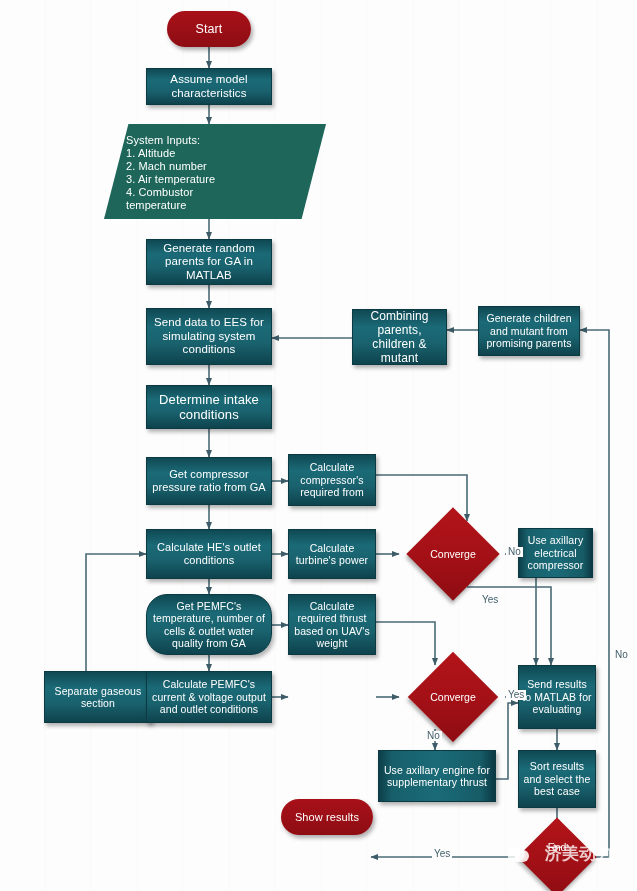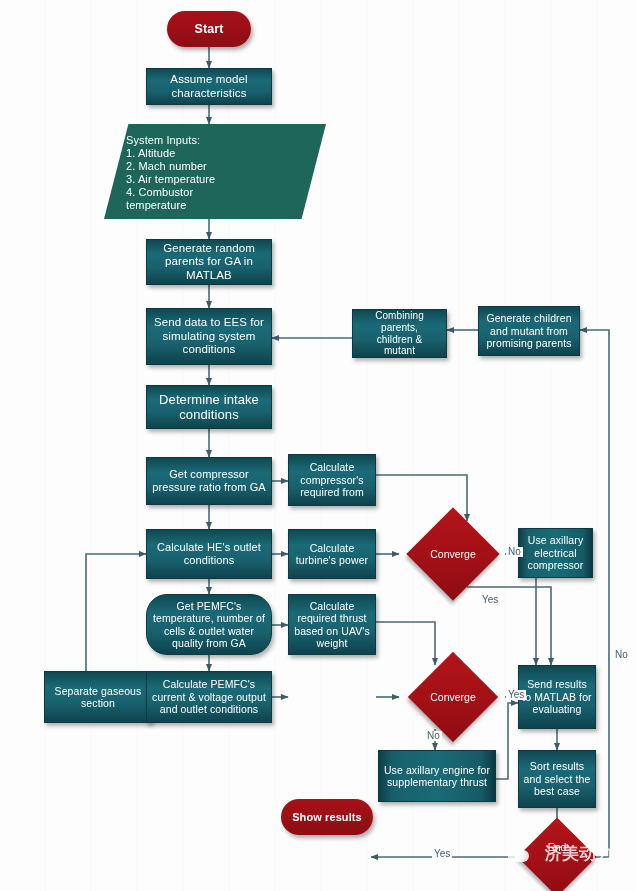--- a/index.html
+++ b/index.html
@@ -29,21 +29,21 @@
     border:1px solid #0b3a43;
     box-shadow:2px 3px 4px rgba(0,0,0,.30);
   }
   .proc.dark{
     background:linear-gradient(to right,#0d3f49 0%,#17606b 12%,#1a6b78 50%,#165b66 88%,#0b3843 100%);
   }
   .term{
     background:linear-gradient(to bottom,#a81018 0%,#9a0f16 55%,#8d0d13 100%);
     border-radius:999px;
     box-shadow:2px 3px 4px rgba(0,0,0,.32);
-    font-weight:700;
+    font-weight:400;
   }
   .para{
     background:#1d6659;
     box-shadow:2px 3px 5px rgba(0,0,0,.28);
     display:block;
     padding:10px 14px 10px 22px;
     text-align:left;
     clip-path:polygon(11% 0,100% 0,89% 100%,0% 100%);
   }
   .para .ln{display:block;white-space:nowrap;}
@@ -174,21 +174,21 @@
   </div>
 
   <div class="node proc" style="left:146px;top:239px;width:126px;height:46px;font-size:11.5px;padding:0 6px;">
     <span>Generate random parents for GA  in MATLAB</span>
   </div>
 
   <div class="node proc" style="left:146px;top:308px;width:126px;height:57px;font-size:11.5px;padding:0 5px;">
     <span>Send data to EES for simulating system conditions</span>
   </div>
 
-  <div class="node proc" style="left:352px;top:309px;width:95px;height:49px;font-size:10px;padding:0 22px;">
+  <div class="node proc" style="left:352px;top:309px;width:95px;height:56px;font-size:12px;padding:0 22px;">
     <span>Combining parents, children &amp; mutant</span>
   </div>
 
   <div class="node proc" style="left:478px;top:306px;width:102px;height:50px;font-size:10.5px;padding:0 4px;">
     <span>Generate children and mutant from promising parents</span>
   </div>
 
   <div class="node proc" style="left:146px;top:385px;width:126px;height:44px;font-size:13px;padding:0 6px;">
     <span>Determine intake conditions</span>
   </div>

